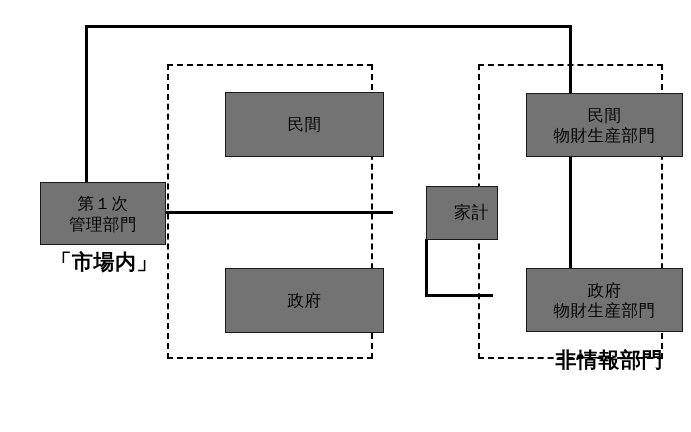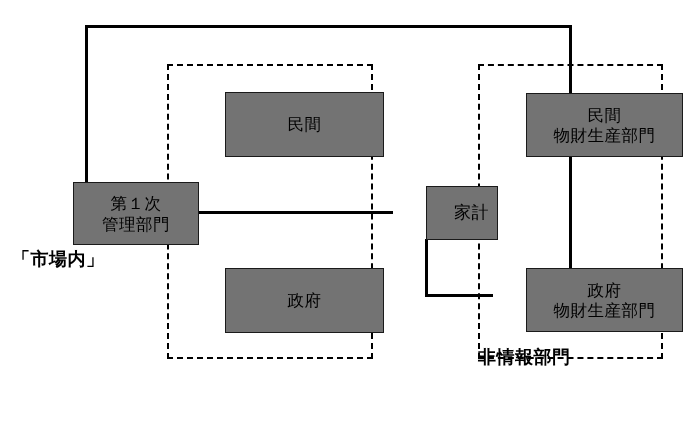--- a/index.html
+++ b/index.html
@@ -51,21 +51,21 @@
     line-height: 1.22;
     font-size: 16.5px;
     letter-spacing: 0.5px;
     z-index: 5;
     margin-left: 34px;
   }
   .node .line2 {
     display: block;
   }
   #node-primary-info {
-    left: 39px;
+    left: 6px;
     top: 182px;
     width: 126px;
     height: 63px;
   }
   #node-private-admin {
     left: 191px;
     top: 92px;
     width: 159px;
     height: 65px;
   }
@@ -138,23 +138,23 @@
   }
   
   #conn-goods-vertical {
     left: 569px;
     top: 156px;
     height: 113px;
   }
   
   .caption {
     position: absolute;
-    text-align: left;
+    text-align: right;
     font-weight: bold;
-    font-size: 18px;
+    font-size: 21px;
     line-height: 1.3;
     letter-spacing: 0.5px;
     z-index: 4;
   }
   #caption-market {
     left: 12px;
     top: 248px;
     width: 146px;
   }
   #caption-secondary {

